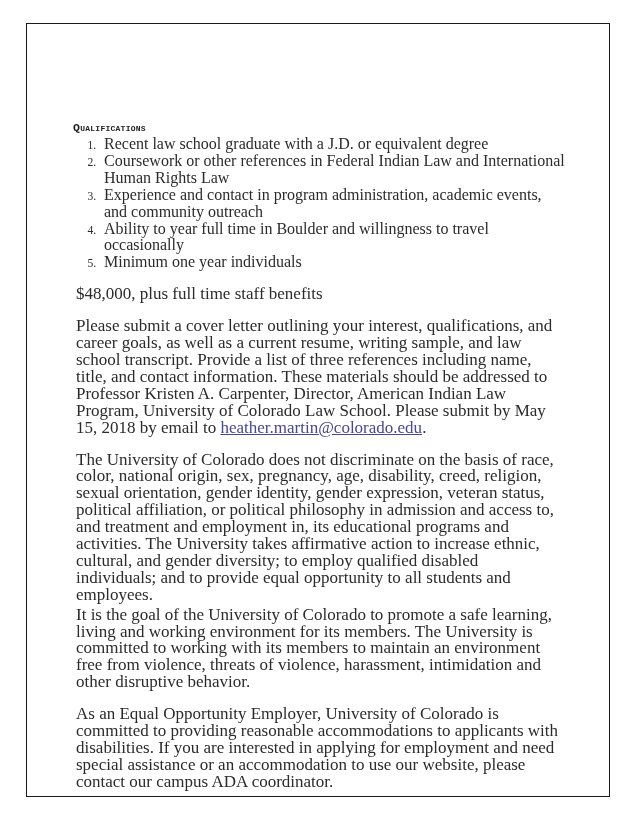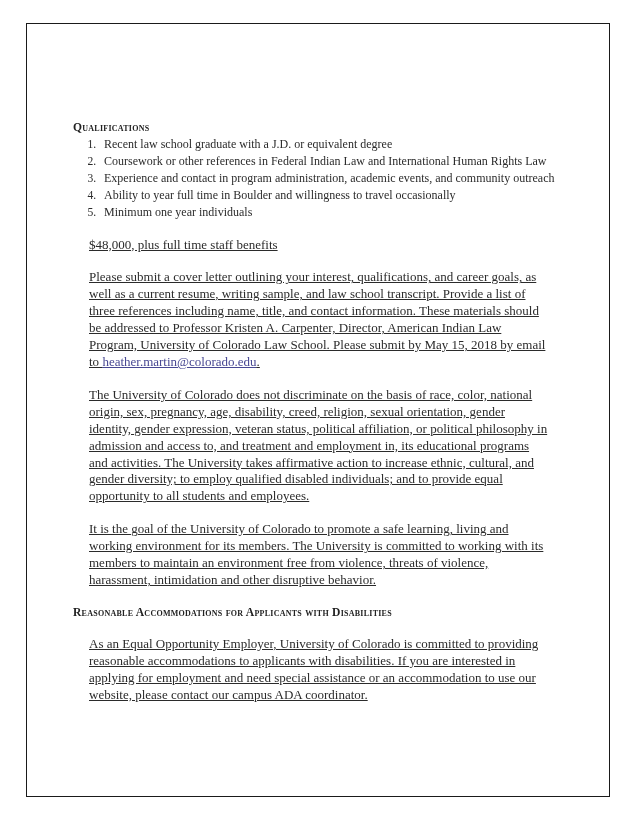--- a/index.html
+++ b/index.html
@@ -34,37 +34,36 @@
     margin: 0 0 15px 0;
   }
   h2.section-heading {
     font-size: 11.6px;
     font-weight: bold;
     font-variant: small-caps;
     letter-spacing: 0.25px;
     color: #222222;
     margin: 0 0 1px 0;
     line-height: 15px;
-    font-family: Liberation Serif, serif;
+    font-family: Liberation Mono, monospace;
   }
   p.body-text {
-    font-size: 13px;
+    font-size: 17px;
     line-height: 16.9px;
     color: #2b2b2b;
-    margin: 16px;
+    margin: 3px;
     text-align: left;
-    text-decoration: underline;
   }
   ol.qual-list {
     margin: 0;
     padding: 0 0 0 26px;
     list-style-position: outside;
   }
   ol.qual-list li {
-    font-size: 12px;
+    font-size: 16px;
     line-height: 16.9px;
     color: #2b2b2b;
     padding-left: 5px;
     margin: 0;
   }
   ol.qual-list li::marker {
     font-size: 11.6px;
   }
   a.email-link {
     color: #474793;
@@ -95,18 +94,17 @@
     <div class="section">
       <p class="body-text"><span>Please submit a cover letter outlining your interest, qualifications, and career goals, as well as a current resume, writing sample, and law school transcript. Provide a list of three references including name, title, and contact information. These materials should be addressed to Professor Kristen A. Carpenter, Director, American Indian Law Program, University of Colorado Law School. Please submit by May 15, 2018 by email to </span><a class="email-link" href="#">heather.martin@colorado.edu</a><span>.</span></p>
     </div>
 
     <div class="section">
       <p class="body-text">The University of Colorado does not discriminate on the basis of race, color, national origin, sex, pregnancy, age, disability, creed, religion, sexual orientation, gender identity, gender expression, veteran status, political affiliation, or political philosophy in admission and access to, and treatment and employment in, its educational programs and activities. The University takes affirmative action to increase ethnic, cultural, and gender diversity; to employ qualified disabled individuals; and to provide equal opportunity to all students and employees.</p>
       <p class="body-text">It is the goal of the University of Colorado to promote a safe learning, living and working environment for its members. The University is committed to working with its members to maintain an environment free from violence, threats of violence, harassment, intimidation and other disruptive behavior.</p>
     </div>
 
     <div class="section">
-      <h2 class="section-heading">Reasonable Accommodations for Applicants with Disabilities</h2>
       <p class="body-text">As an Equal Opportunity Employer, University of Colorado is committed to providing reasonable accommodations to applicants with disabilities. If you are interested in applying for employment and need special assistance or an accommodation to use our website, please contact our campus ADA coordinator.</p>
     </div>
 
   </div>
 </div>
 
 </body></html>

